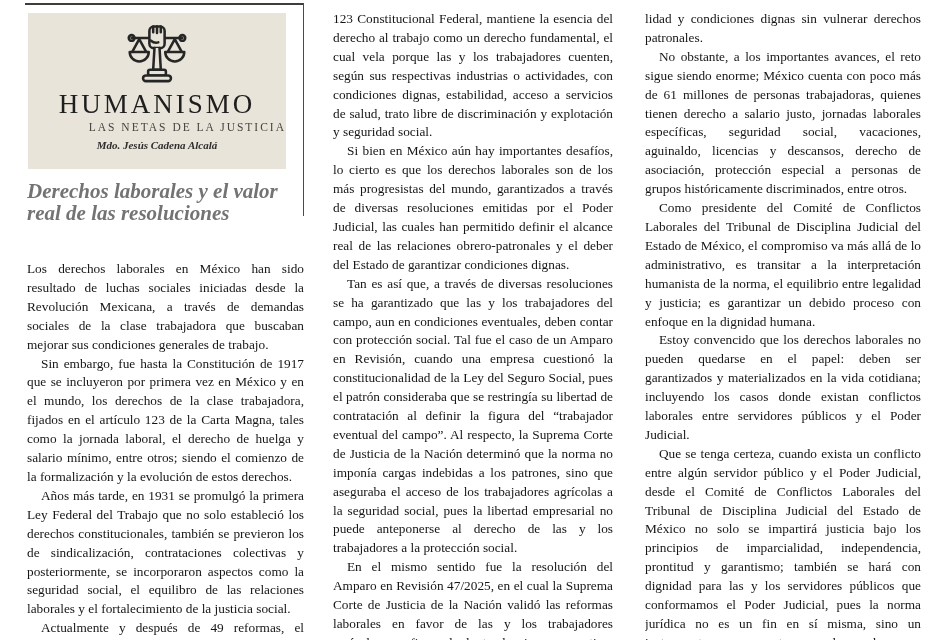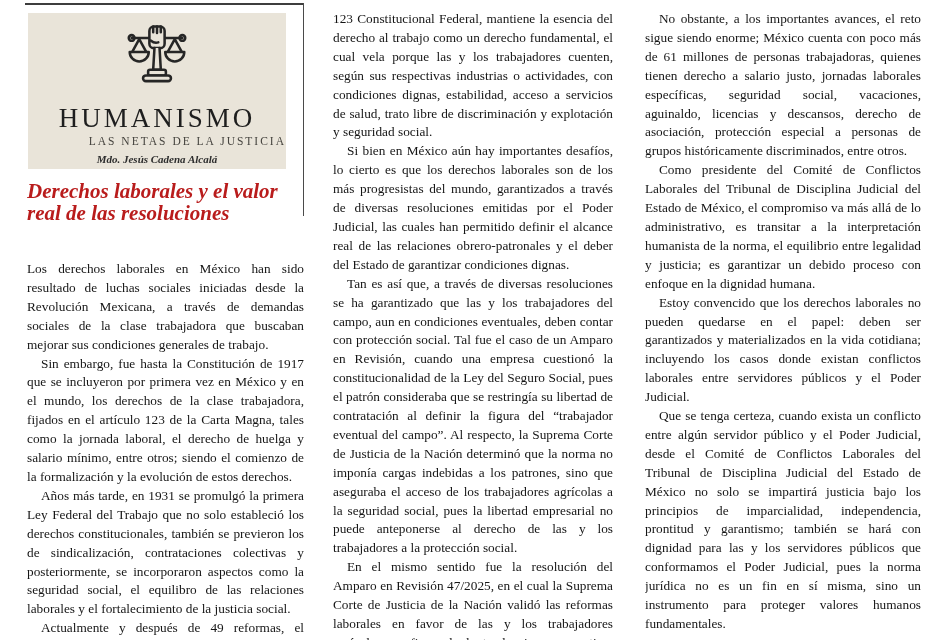--- a/index.html
+++ b/index.html
@@ -35,21 +35,21 @@
     background: #e9e4d9;
     text-align: center;
     padding-top: 11px;
   }
   .masthead-icon { display: block; margin: 0 auto; }
   .masthead-title {
     font-size: 27px;
     line-height: 29px;
     letter-spacing: 3px;
     color: #1e1e1e;
-    margin-top: 14px;
+    margin-top: 0px;
     white-space: nowrap;
   }
   .masthead-subtitle {
     font-size: 11.5px;
     line-height: 13px;
     letter-spacing: 2px;
     color: #45433e;
     margin-top: 2px;
     white-space: nowrap;
     text-align: right;
@@ -61,21 +61,21 @@
     color: #2d2d2d;
     margin-top: 5px;
     font-weight: bold;
   }
   .headline {
     margin: 12px 0 0 0;
     font-size: 21px;
     line-height: 21.5px;
     font-weight: bold;
     font-style: italic;
-    color: #b91c1c;
+    color: #737373;
   }
   .body-text { margin-top: 36px; }
   .para {
     margin: 0;
     font-size: 13.3px;
     line-height: 18.9px;
     color: #151515;
     text-align: justify;
     hyphens: auto;
     font-family: Liberation Serif, serif;
@@ -130,20 +130,21 @@
     <div>
         <p class="para">123 Constitucional Federal, mantiene la esencia del derecho al trabajo como un derecho fundamental, el cual vela porque las y los trabajadores cuenten, según sus respectivas industrias o actividades, con condiciones dignas, estabilidad, acceso a servicios de salud, trato libre de discriminación y explotación y seguridad social.</p>
         <p class="para indent">Si bien en México aún hay importantes desafíos, lo cierto es que los derechos laborales son de los más progresistas del mundo, garantizados a través de diversas resoluciones emitidas por el Poder Judicial, las cuales han permitido definir el alcance real de las relaciones obrero-patronales y el deber del Estado de garantizar condiciones dignas.</p>
         <p class="para indent">Tan es así que, a través de diversas resoluciones se ha garantizado que las y los trabajadores del campo, aun en condiciones eventuales, deben contar con protección social. Tal fue el caso de un Amparo en Revisión, cuando una empresa cuestionó la constitucionalidad de la Ley del Seguro Social, pues el patrón consideraba que se restringía su libertad de contratación al definir la figura del “trabajador eventual del campo”. Al respecto, la Suprema Corte de Justicia de la Nación determinó que la norma no imponía cargas indebidas a los patrones, sino que aseguraba el acceso de los trabajadores agrícolas a la seguridad social, pues la libertad empresarial no puede anteponerse al derecho de las y los trabajadores a la protección social.</p>
         <p class="para indent">En el mismo sentido fue la resolución del Amparo en Revisión 47/2025, en el cual la Suprema Corte de Justicia de la Nación validó las reformas laborales en favor de las y los trabajadores agrícolas, confirmando la tendencia en garantizar seguridad social, estabi-</p>
       </div>
   </div>
 
   <div class="col col-3">
     <div>
+        <p class="para">lidad y condiciones dignas sin vulnerar derechos patronales.</p>
         <p class="para indent">No obstante, a los importantes avances, el reto sigue siendo enorme; México cuenta con poco más de 61 millones de personas trabajadoras, quienes tienen derecho a salario justo, jornadas laborales específicas, seguridad social, vacaciones, aguinaldo, licencias y descansos, derecho de asociación, protección especial a personas de grupos históricamente discriminados, entre otros.</p>
         <p class="para indent">Como presidente del Comité de Conflictos Laborales del Tribunal de Disciplina Judicial del Estado de México, el compromiso va más allá de lo administrativo, es transitar a la interpretación humanista de la norma, el equilibrio entre legalidad y justicia; es garantizar un debido proceso con enfoque en la dignidad humana.</p>
         <p class="para indent">Estoy convencido que los derechos laborales no pueden quedarse en el papel: deben ser garantizados y materializados en la vida cotidiana; incluyendo los casos donde existan conflictos laborales entre servidores públicos y el Poder Judicial.</p>
         <p class="para indent">Que se tenga certeza, cuando exista un conflicto entre algún servidor público y el Poder Judicial, desde el Comité de Conflictos Laborales del Tribunal de Disciplina Judicial del Estado de México no solo se impartirá justicia bajo los principios de imparcialidad, independencia, prontitud y garantismo; también se hará con dignidad para las y los servidores públicos que conformamos el Poder Judicial, pues la norma jurídica no es un fin en sí misma, sino un instrumento para proteger valores humanos fundamentales.</p>
       </div>
 
   </div>
 
 </div>
 

